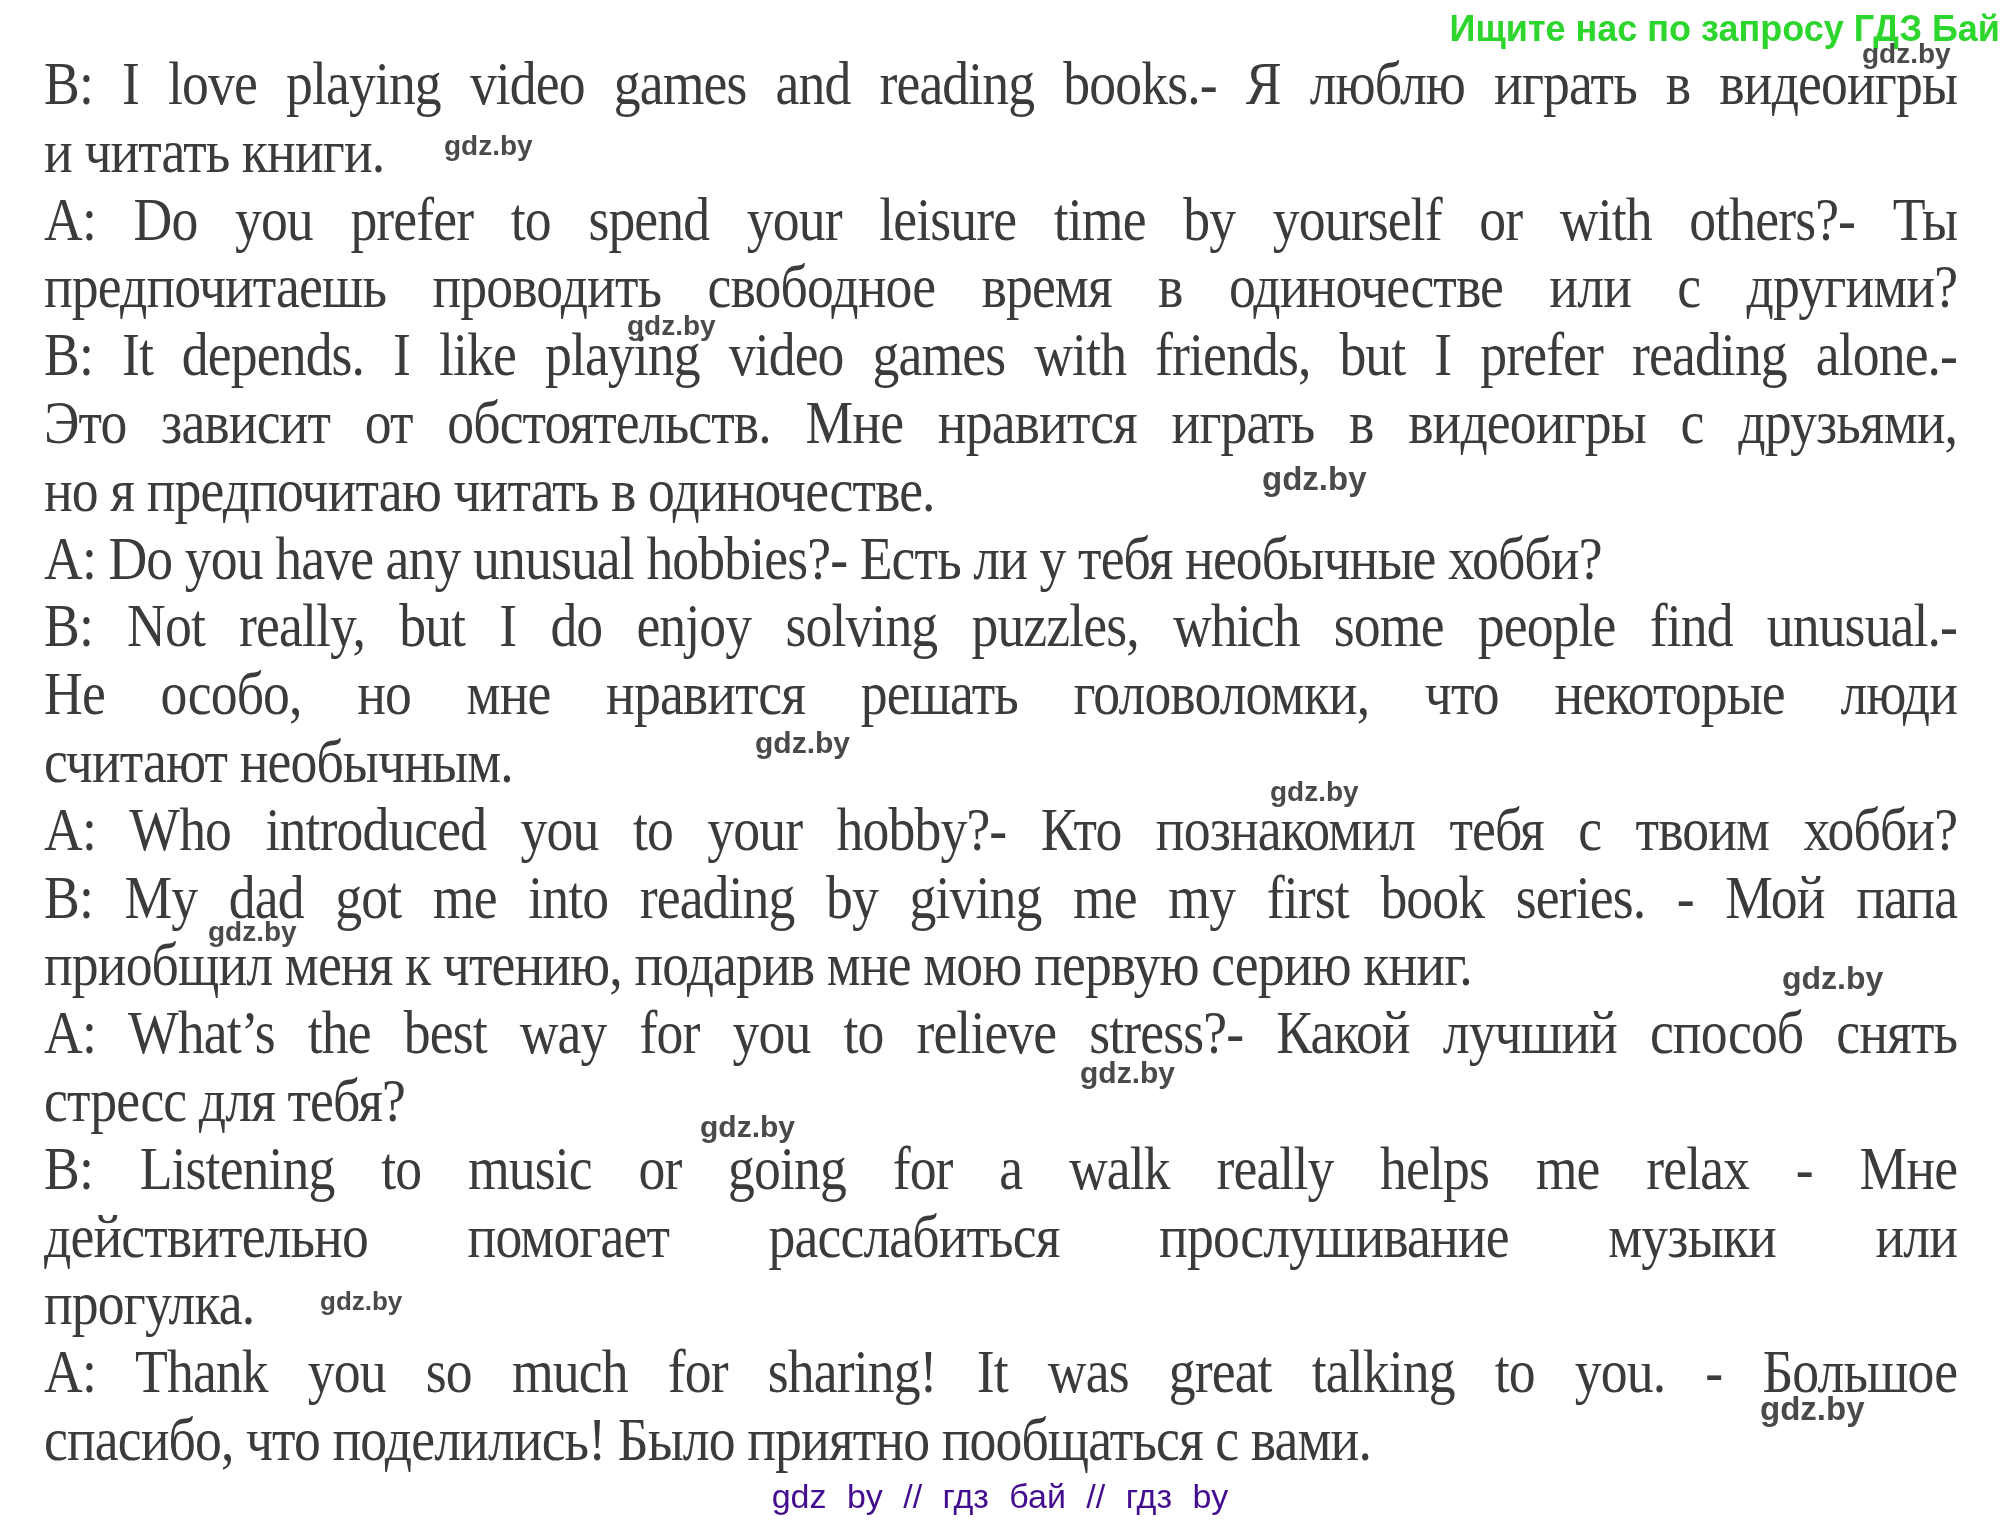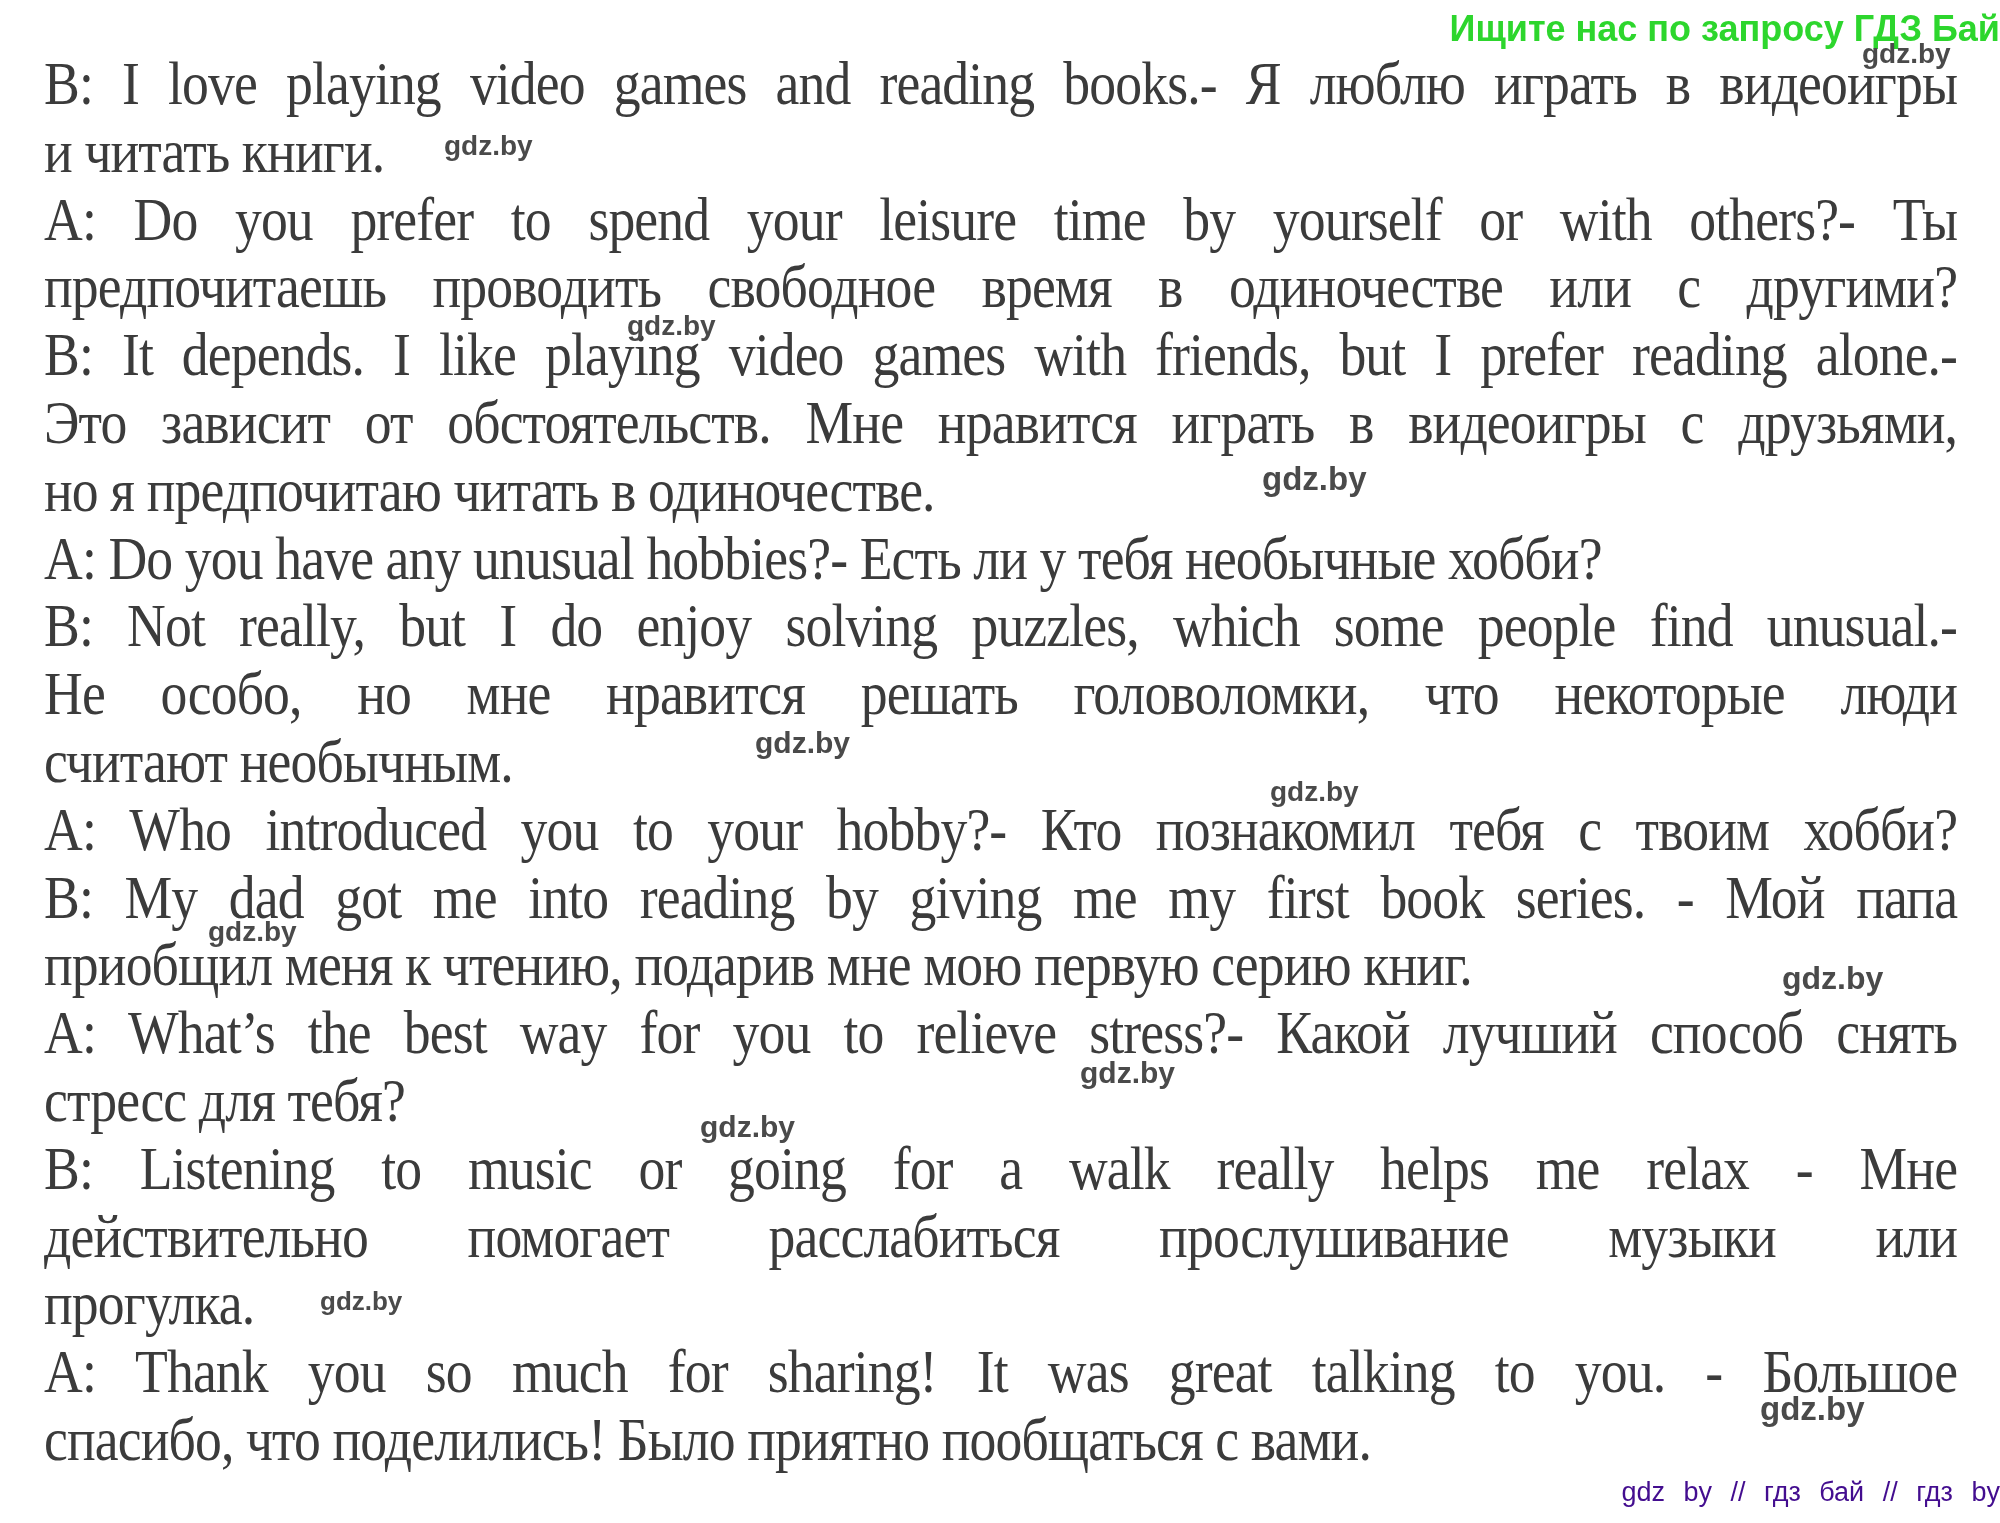--- a/index.html
+++ b/index.html
@@ -52,23 +52,23 @@
     color: #4a4a4a;
     white-space: nowrap;
     line-height: 1;
     font-weight: bold;
   }
   .site-footer {
     position: absolute;
     top: 1477px;
     left: 0;
     width: 100%;
-    text-align: right;
+    text-align: center;
     font-family: "Liberation Sans", sans-serif;
-    font-size: 27px;
+    font-size: 34px;
     color: #430d8f;
     word-spacing: 11px;
   }
 </style>
 </head>
 <body>
 
 <div class="promo-header" style="color: rgb(45, 214, 45);">Ищите нас по запросу ГДЗ Бай</div>
 
 <div id="textblock">

